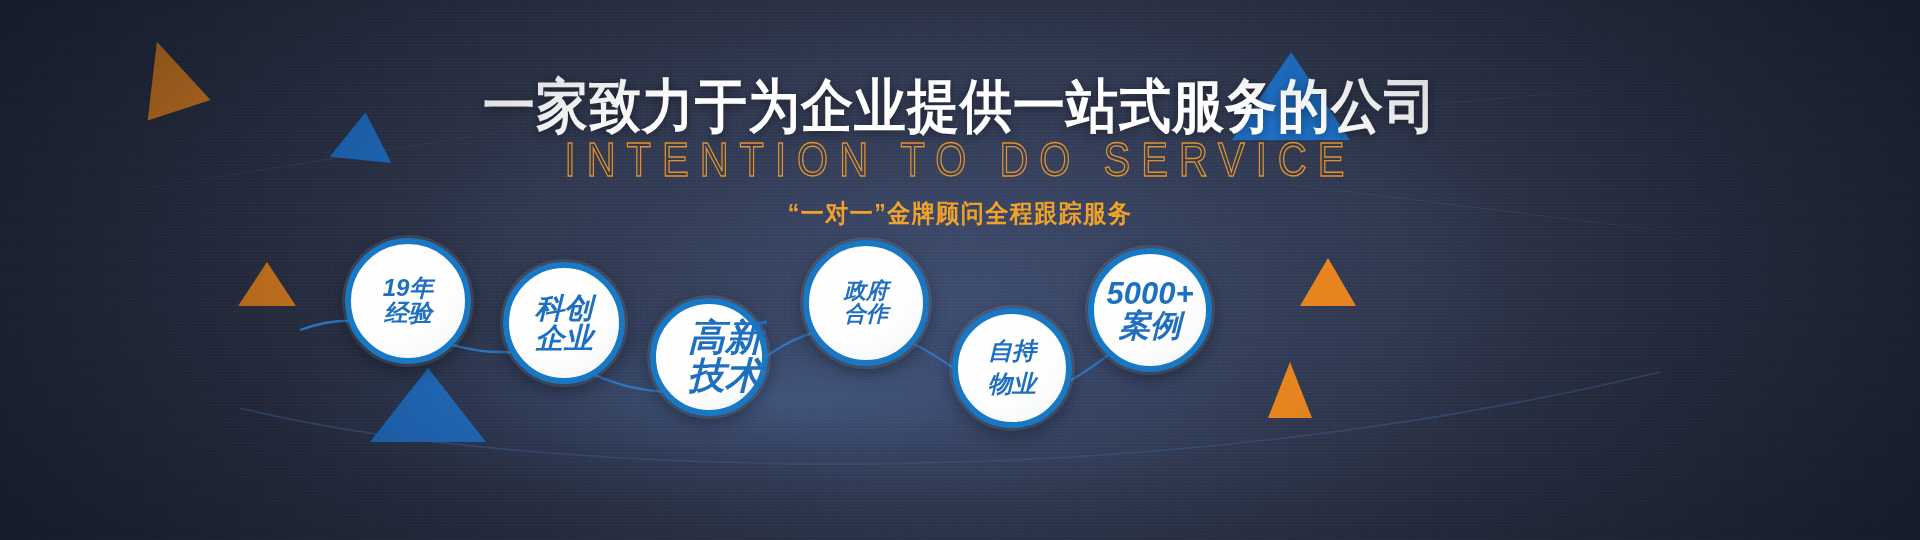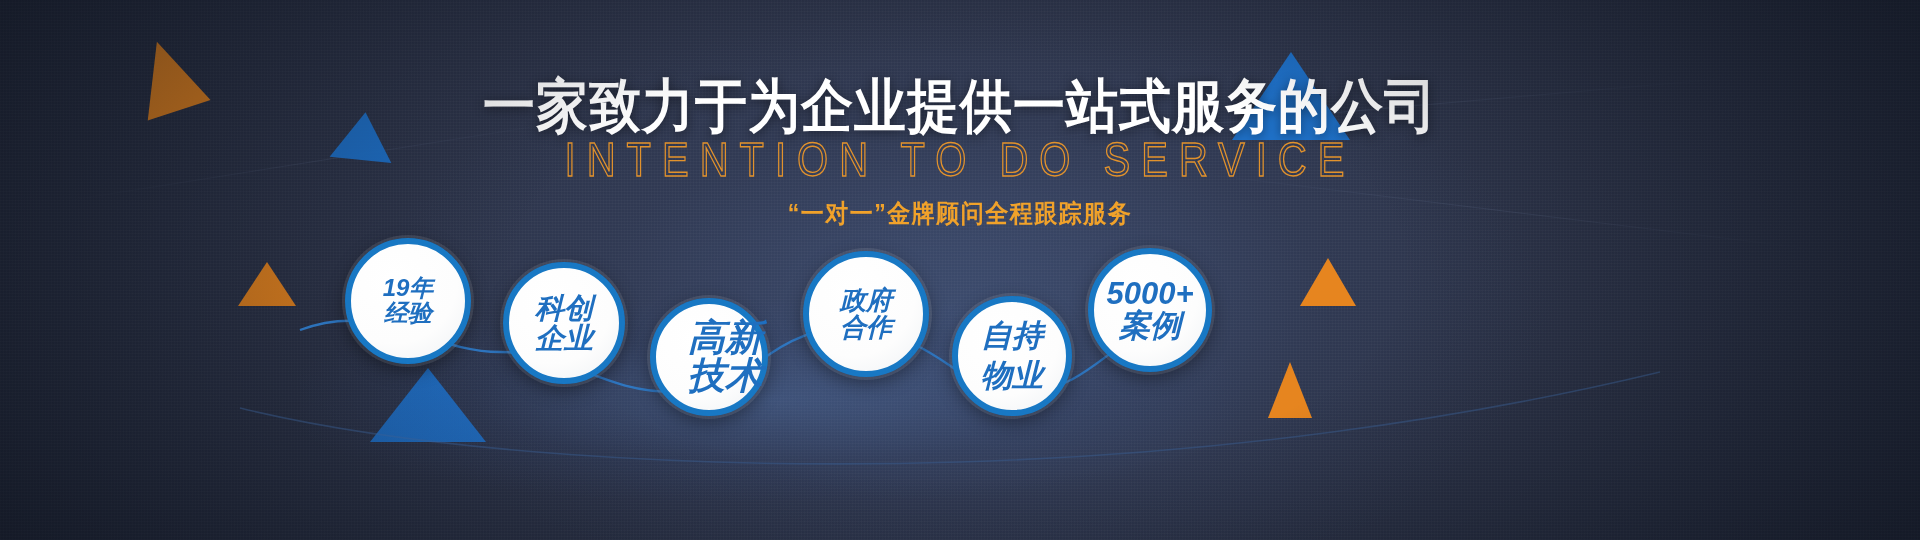--- a/index.html
+++ b/index.html
@@ -130,25 +130,25 @@
         <span>经验</span>
       </div>
       <div class="bubble" style="left: 503px; top: 262px; width: 122px; height: 122px; font-size: 29px;">
         <span>科创</span>
         <span>企业</span>
       </div>
       <div class="bubble" style="left: 650px; top: 298px; width: 118px; height: 118px; font-size: 37px; align-items: flex-end;">
         <span>高新</span>
         <span>技术</span>
       </div>
-      <div class="bubble" style="left: 803px; top: 251px; width: 126px; height: 126px; font-size: 26px;">
+      <div class="bubble" style="left: 803px; top: 240px; width: 126px; height: 126px; font-size: 22px;">
         <span>政府</span>
         <span>合作</span>
       </div>
-      <div class="bubble" style="left: 952px; top: 296px; width: 120px; height: 120px; font-size: 31px; gap: 8px;">
+      <div class="bubble" style="left: 952px; top: 308px; width: 120px; height: 120px; font-size: 24px; gap: 8px;">
         <span>自持</span>
         <span>物业</span>
       </div>
       <div class="bubble" style="left: 1088px; top: 248px; width: 124px; height: 124px; font-size: 31px; align-items: center;">
         <span>5000+</span>
         <span>案例</span>
       </div>
     </div>
 
   <div id="vignette"></div>

